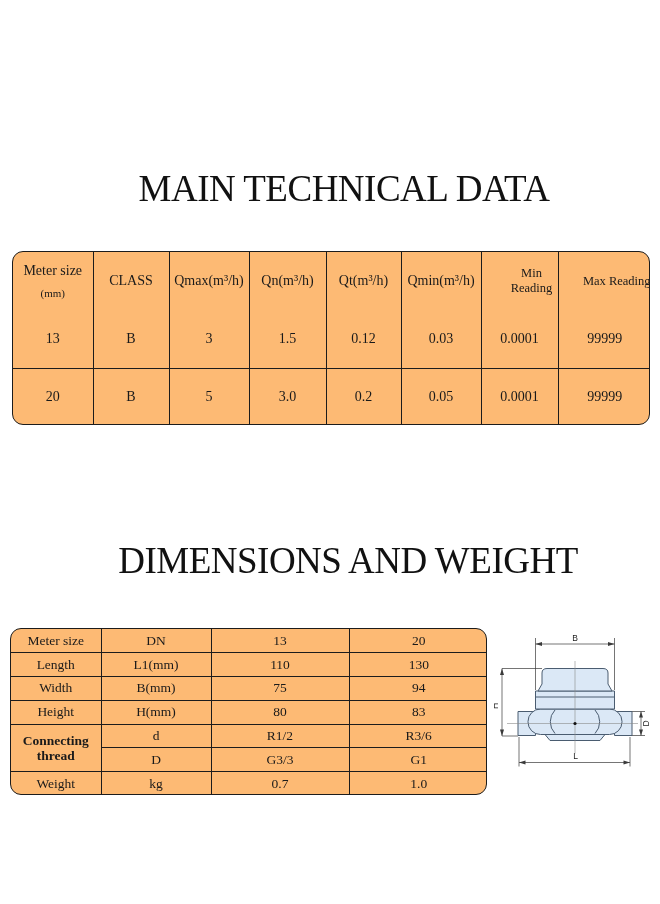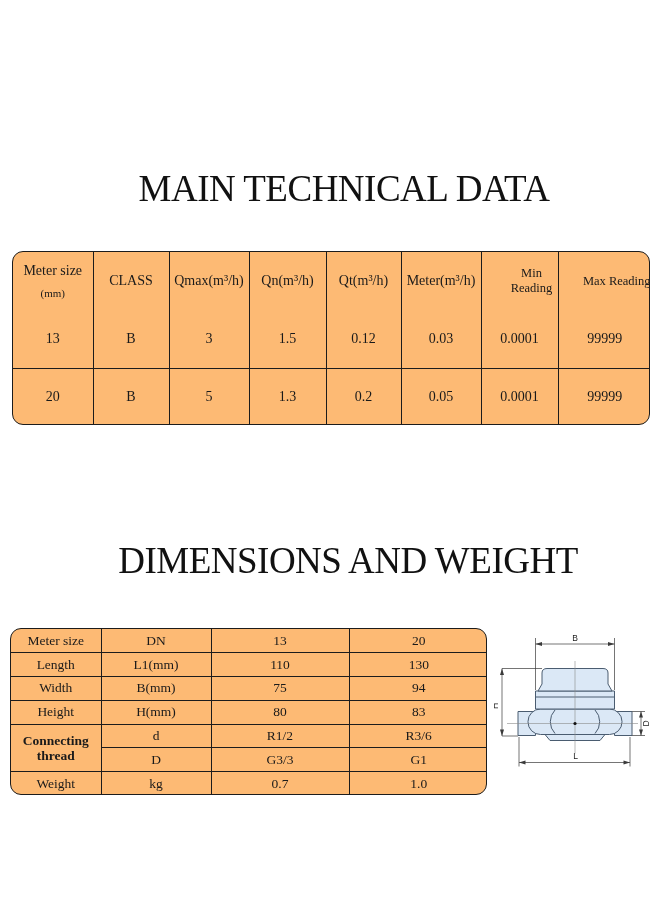--- a/index.html
+++ b/index.html
@@ -71,41 +71,41 @@
     <thead>
       <tr>
         <th>
           <span>Meter size</span>
           <span class="sub">(mm)</span>
         </th>
         <th>CLASS</th>
         <th>Qmax(m³/h)</th>
         <th>Qn(m³/h)</th>
         <th>Qt(m³/h)</th>
-        <th>Meter(m³/h)</th>
+        <th>Qmin(m³/h)</th>
         <th class="small">Min Reading</th>
         <th class="small">Max Reading</th>
       </tr>
     </thead>
     <tbody>
       <tr>
         <td>13</td>
         <td>B</td>
         <td>3</td>
         <td>1.5</td>
         <td>0.12</td>
         <td>0.03</td>
         <td>0.0001</td>
         <td>99999</td>
       </tr>
       <tr>
         <td>20</td>
         <td>B</td>
         <td>5</td>
-        <td>1.3</td>
+        <td>3.0</td>
         <td>0.2</td>
         <td>0.05</td>
         <td>0.0001</td>
         <td>99999</td>
       </tr>
     </tbody>
   </table>
 </div>
 
 <div id="title-dim" class="title">DIMENSIONS AND WEIGHT</div>

